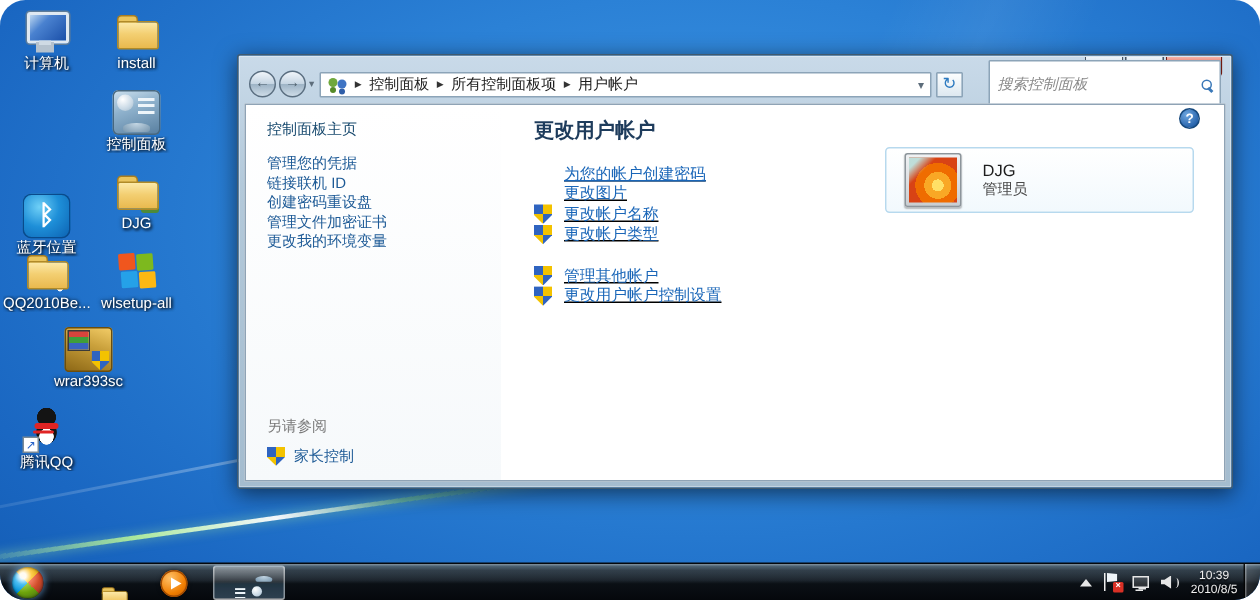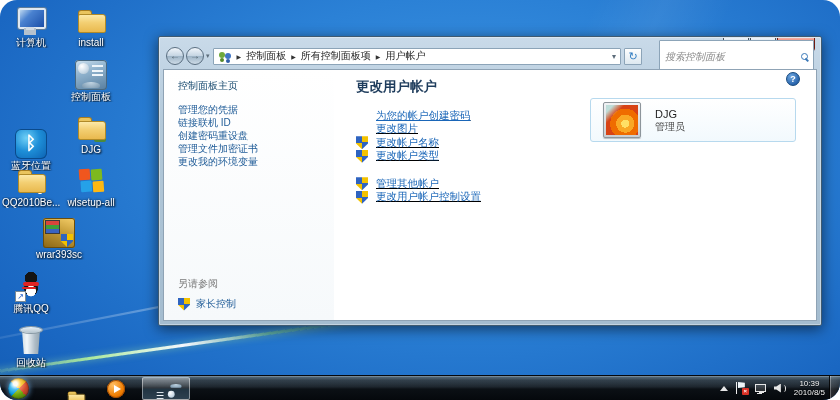--- a/index.html
+++ b/index.html
@@ -278,24 +278,20 @@
           <i class="badge"></i>
         </div>
         <div class="dicon-label">wrar393sc</div>
       </div>
       <div class="dicon" style="left: 2px; top: 272px;">
         <div class="dicon-img ic-qq">
           <i class="badge"></i>
         </div>
         <div class="dicon-label">腾讯QQ</div>
       </div>
-      <div class="dicon" style="left: 2px; top: 326px;">
-        <div class="dicon-img ic-recycle-bin"></div>
-        <div class="dicon-label">回收站</div>
-      </div>
     </div>
 
   <div id="win">
     <div class="caption-btns">
       <div class="cap-btn">
           <span class="glyph-min"></span>
         </div>
       <div class="cap-btn">
           <span class="glyph-max"></span>
         </div>

